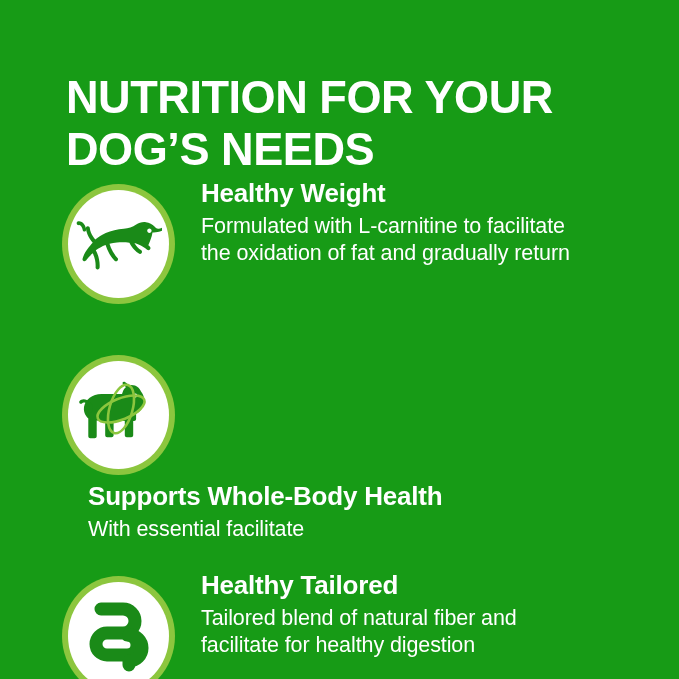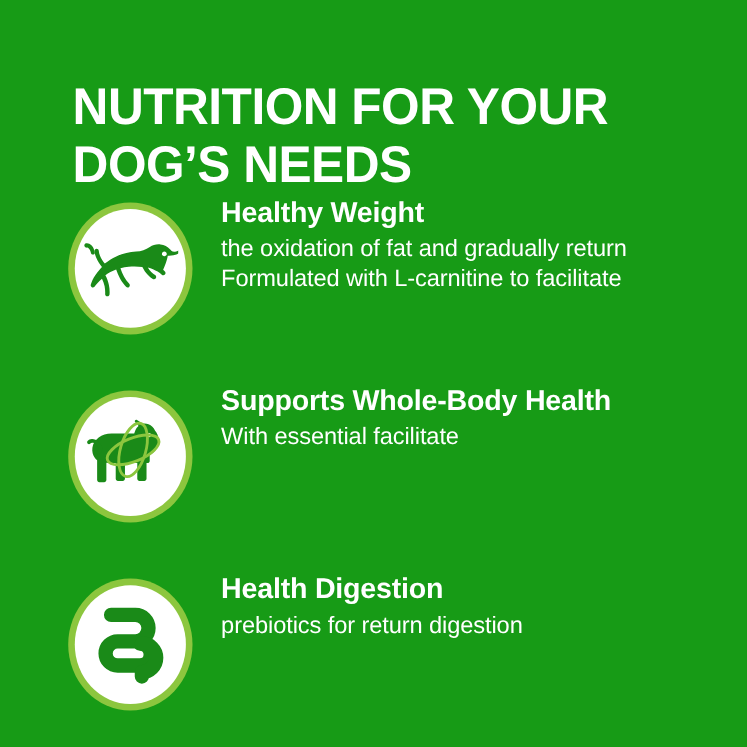--- a/index.html
+++ b/index.html
@@ -50,21 +50,21 @@
     width: 548px;
   }
   .feature-row {
     position: relative;
     display: flex;
     align-items: flex-start;
     padding-left: 62px;
     min-height: 150px;
   }
   .feature-row.row-1 { margin-bottom: 21px; }
-  .feature-row.row-2 { margin-bottom: 21px; }
+  .feature-row.row-2 { margin-bottom: 21px; flex-direction: column; }
 
   
   .icon-badge {
     position: relative;
     flex: 0 0 auto;
     width: 113px;
     height: 120px;
     margin-top: 12px;
   }
   .icon-badge .ring {
@@ -166,22 +166,22 @@
             <path d="M10.1 13.0c-0.5-2.5-1.6-4.6-3.0-6.0C5.7 5.6 4.0 4.9 2.3 5.2
                      C1.2 5.4 0.5 6.4 0.7 7.5c0.2 1.1 1.2 1.8 2.3 1.6
                      c0.5-0.1 1.1 0.1 1.7 0.7c0.8 0.8 1.6 2.3 2.0 4.1
                      c0.2 1.1 1.3 1.8 2.4 1.5C9.9 15.1 10.4 14.1 10.1 13.0z"></path>
           </g>
         </svg>
       </div>
       <div class="feature-text">
         <p class="feature-title">Healthy Weight</p>
         <p class="feature-desc">
+          <span class="dline">Formulated with L-carnitine to facilitate</span>
           <span class="dline">the oxidation of fat and gradually return</span>
-          <span class="dline">Formulated with L-carnitine to facilitate</span>
         </p>
       </div>
     </div>
 
     <div class="feature-row row-2">
       <div class="icon-badge">
         <div class="ring"></div>
         <div class="disc"></div>
         <svg width="80" height="72" viewBox="0 0 80 72">
           <g fill="#1a8a18">
@@ -227,21 +227,22 @@
       <div class="icon-badge">
         <div class="ring"></div>
         <div class="disc"></div>
         <svg width="64" height="76" viewBox="0 0 64 76">
           <path d="M14 11 H36 a12 12 0 0 1 0 24 H20 a11 11 0 0 0 0 22 H40
                    a10 10 0 0 0 0-20" fill="none" stroke="#1a8a18" stroke-width="13" stroke-linecap="round" stroke-linejoin="round"></path>
           <path d="M42 37 a13 13 0 0 1 0 26 v4" fill="none" stroke="#1a8a18" stroke-width="13" stroke-linecap="round" stroke-linejoin="round"></path>
         </svg>
       </div>
       <div class="feature-text">
-        <p class="feature-title">Health Digestion</p>
+        <p class="feature-title">Healthy Tailored</p>
         <p class="feature-desc">
-          <span class="dline">prebiotics for return digestion</span>
+          <span class="dline">Tailored blend of natural fiber and</span>
+          <span class="dline">facilitate for healthy digestion</span>
         </p>
       </div>
     </div>
 
   </div>
 </div>
 
 </body></html>

